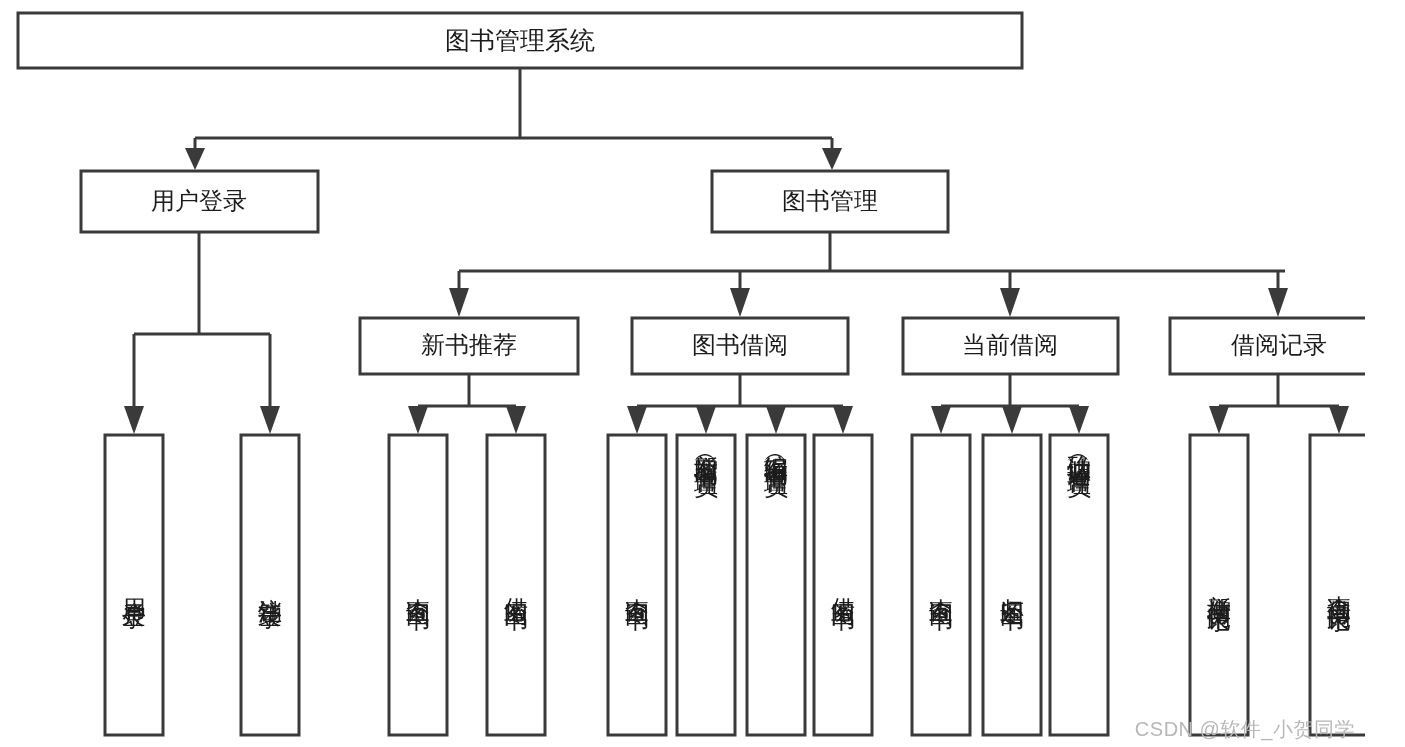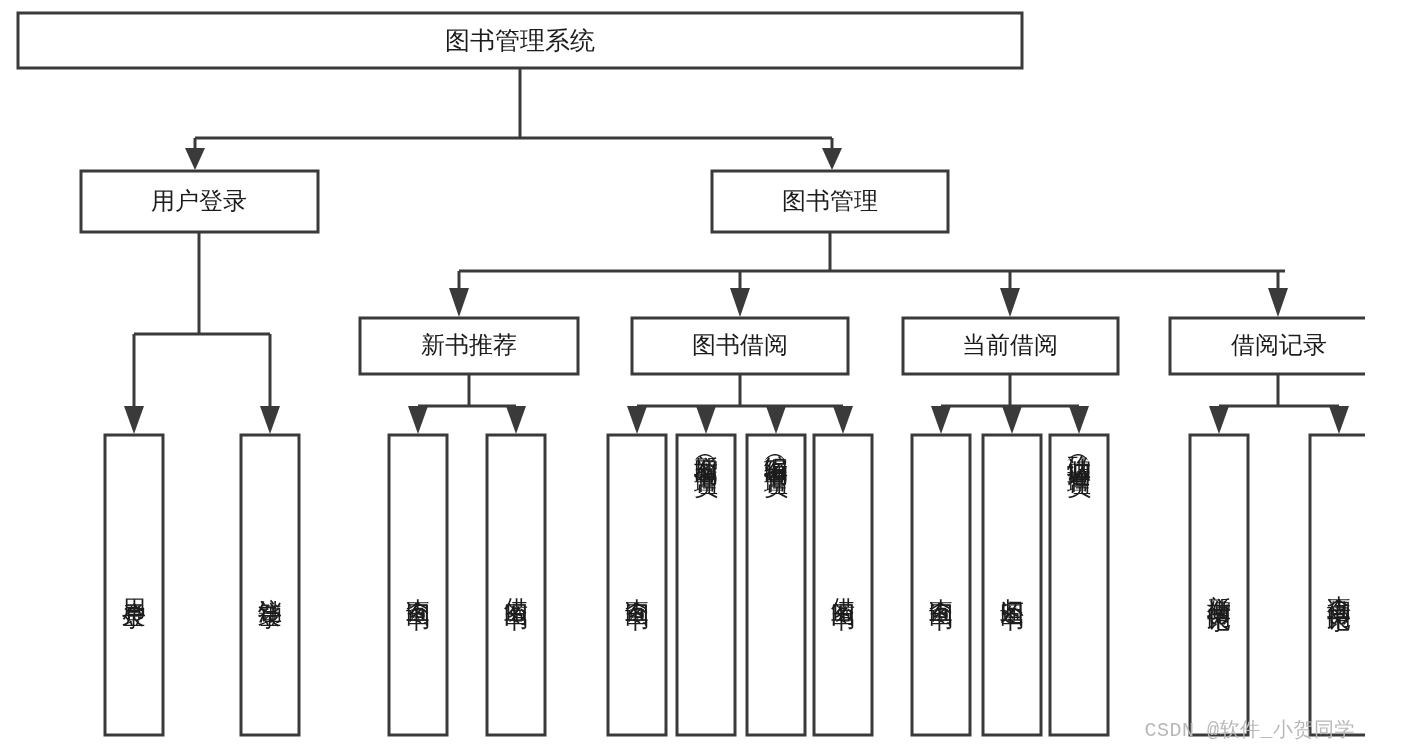--- a/index.html
+++ b/index.html
@@ -63,21 +63,21 @@
     font-size: 24px;
     color: #1c1c1c;
     letter-spacing: 3px;
     line-height: 1;
     white-space: nowrap;
   }
   .watermark {
     position: absolute;
     right: 10px;
     bottom: 4px;
-    font-family: Liberation Mono, monospace;
+    font-family: Liberation Sans, sans-serif;
     font-size: 20px;
     color: #b8b8b8;
     white-space: nowrap;
     letter-spacing: 0.5px;
   }
 </style>
 </head>
 <body>
 
 <div id="diagram-root">

